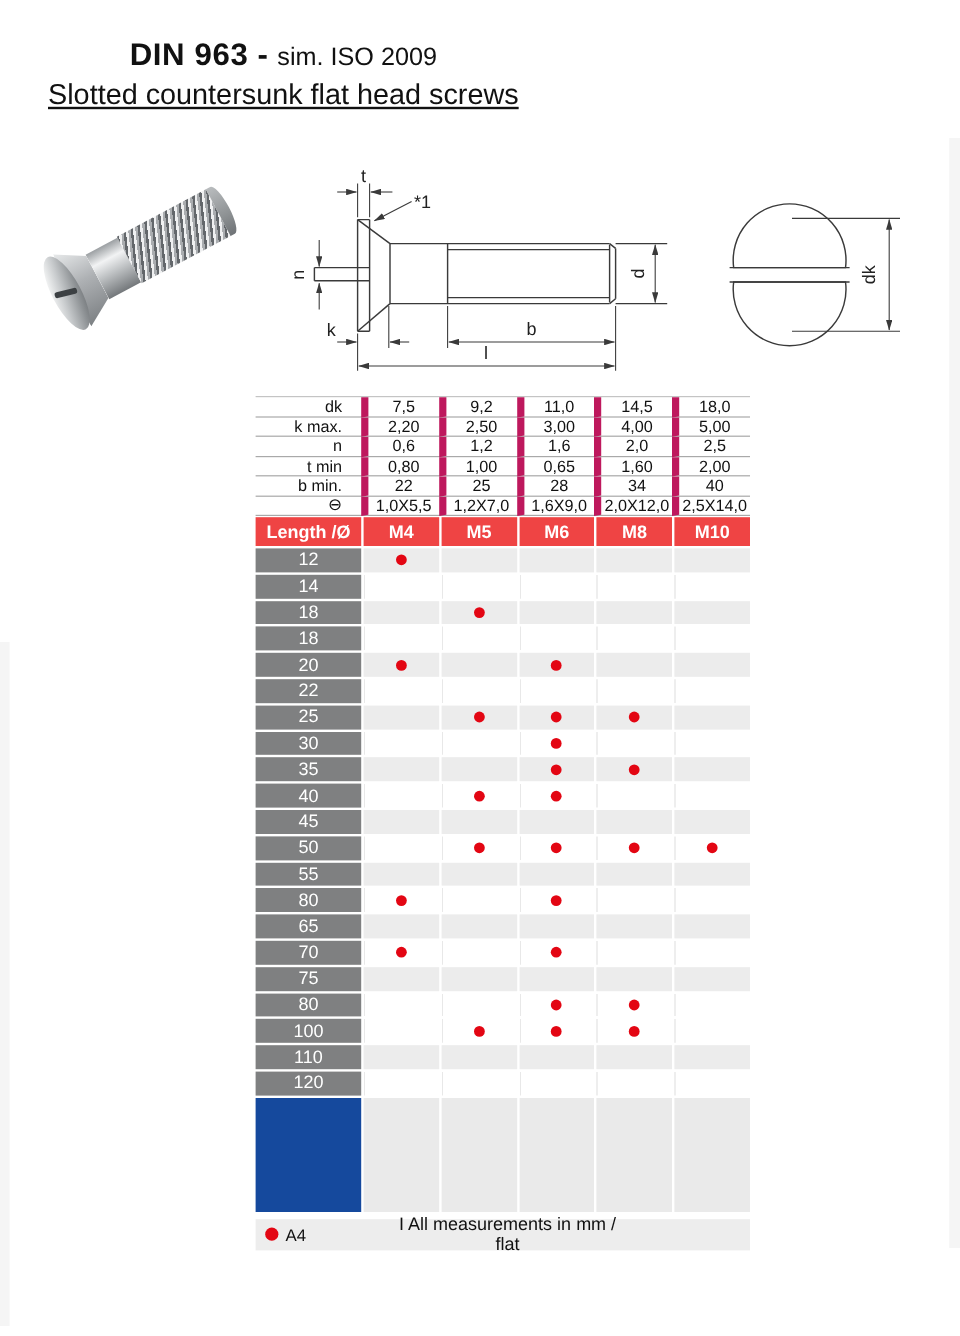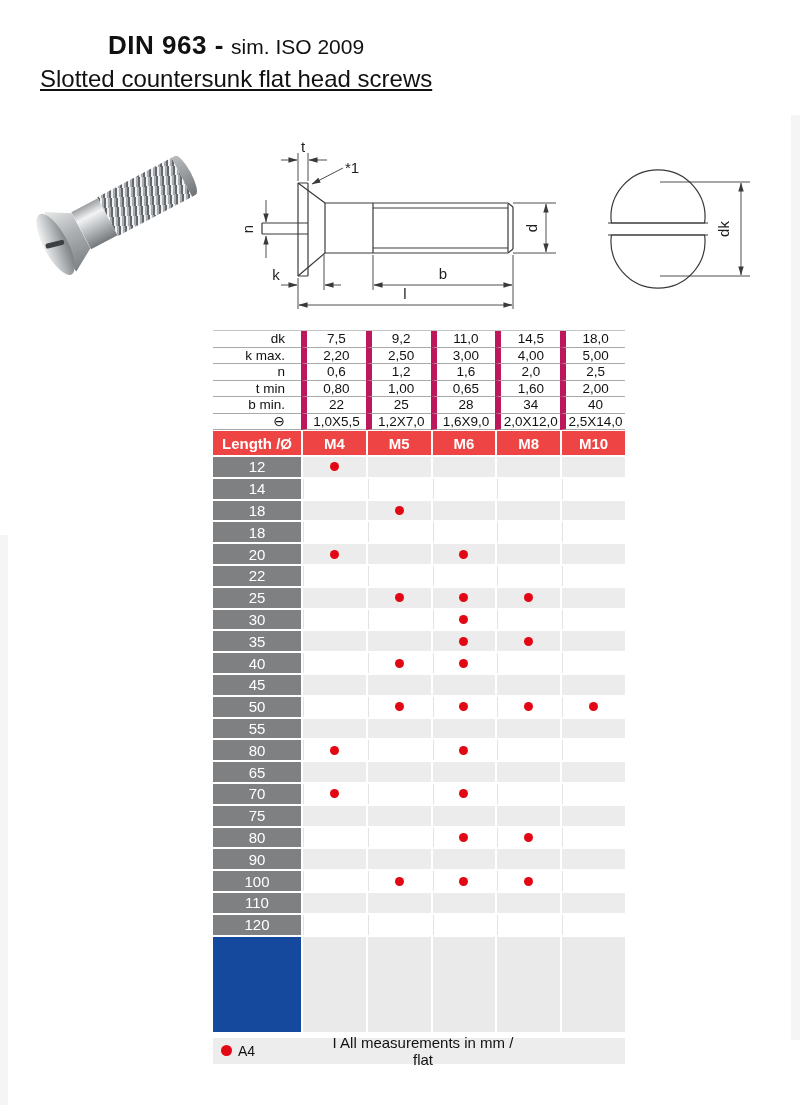--- a/index.html
+++ b/index.html
@@ -399,28 +399,20 @@
           <div class="m-cell"></div>
           <div class="m-cell"></div>
           <div class="m-cell">
             <span class="dot"></span>
           </div>
           <div class="m-cell">
             <span class="dot"></span>
           </div>
           <div class="m-cell"></div>
         </div>
-        <div class="m-row shade">
-          <div class="len-cell">90</div>
-          <div class="m-cell"></div>
-          <div class="m-cell"></div>
-          <div class="m-cell"></div>
-          <div class="m-cell"></div>
-          <div class="m-cell"></div>
-        </div>
         <div class="m-row plain">
           <div class="len-cell">100</div>
           <div class="m-cell"></div>
           <div class="m-cell">
             <span class="dot"></span>
           </div>
           <div class="m-cell">
             <span class="dot"></span>
           </div>
           <div class="m-cell">

